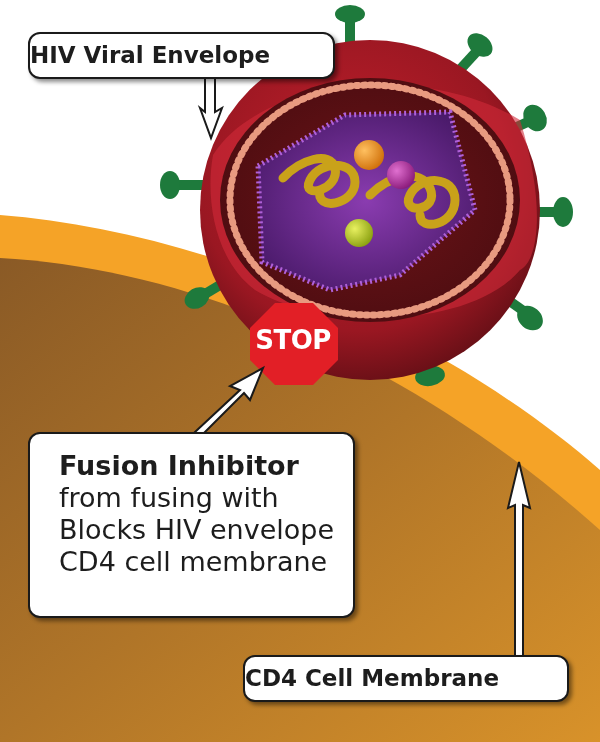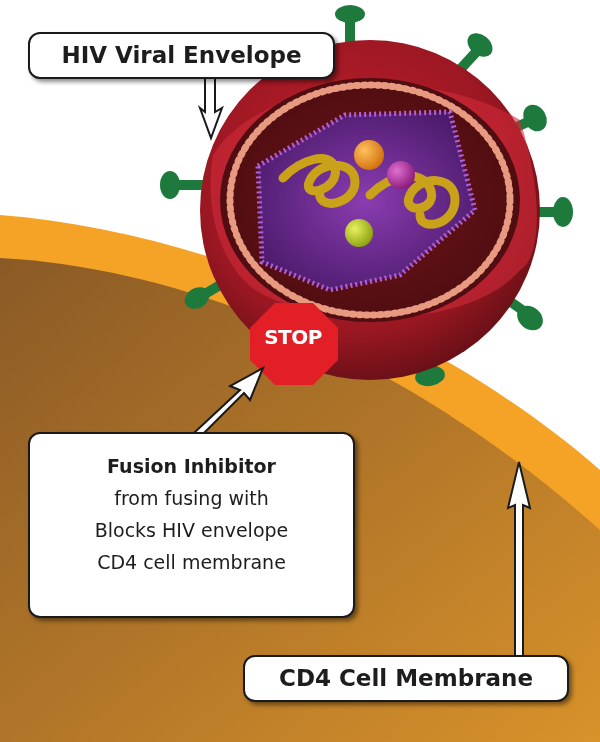--- a/index.html
+++ b/index.html
@@ -1,23 +1,23 @@
 <!DOCTYPE html>
 <html><head>
 <meta charset="utf-8">
 <style>
   html,body{margin:0;padding:0;background:#fff;}
   body{width:600px;height:742px;position:relative;overflow:hidden;font-family:"DejaVu Sans",sans-serif;}
   svg.scene{position:absolute;left:0;top:0;}
-  .label{position:absolute;background:#fff;border:2.5px solid #1a1a1a;border-radius:12px;box-shadow:3px 3px 4px rgba(0,0,0,0.45);color:#1d1d1d;text-align:center;box-sizing:border-box;}
+  .label{position:absolute;background:#fff;border:2.5px solid #1a1a1a;border-radius:12px;box-shadow:3px 3px 4px rgba(0,0,0,0.45);color:#1d1d1d;box-sizing:border-box;}
   .lbl-env{left:28px;top:32px;width:307px;height:47px;font-weight:bold;font-size:23px;line-height:42px;}
   .lbl-cd4{left:243px;top:655px;width:326px;height:47px;font-weight:bold;font-size:23px;line-height:42px;}
-  .lbl-fus{left:28px;top:432px;width:327px;height:186px;padding-top:16px;font-size:19px;line-height:32px;}
+  .lbl-fus{left:28px;top:432px;width:327px;height:186px;padding-top:16px;font-size:27px;line-height:32px;padding-left:29px;}
   .lbl-fus .title{font-weight:bold;}
-  .stop-text{position:absolute;left:248px;top:325px;width:90px;text-align:center;color:#fff;font-weight:bold;font-size:20px;letter-spacing:-0.5px;}
+  .stop-text{position:absolute;left:248px;top:325px;width:90px;text-align:center;color:#fff;font-weight:bold;font-size:26px;letter-spacing:-0.5px;}
 </style>
 </head>
 <body>
 
 <svg class="scene" width="600" height="742" viewBox="0 0 600 742">
   <defs>
     <linearGradient id="memGrad" x1="0" y1="0" x2="1" y2="1">
       <stop offset="0" stop-color="#8a5a26"></stop>
       <stop offset="0.5" stop-color="#b07528"></stop>
       <stop offset="1" stop-color="#d8922a"></stop>

